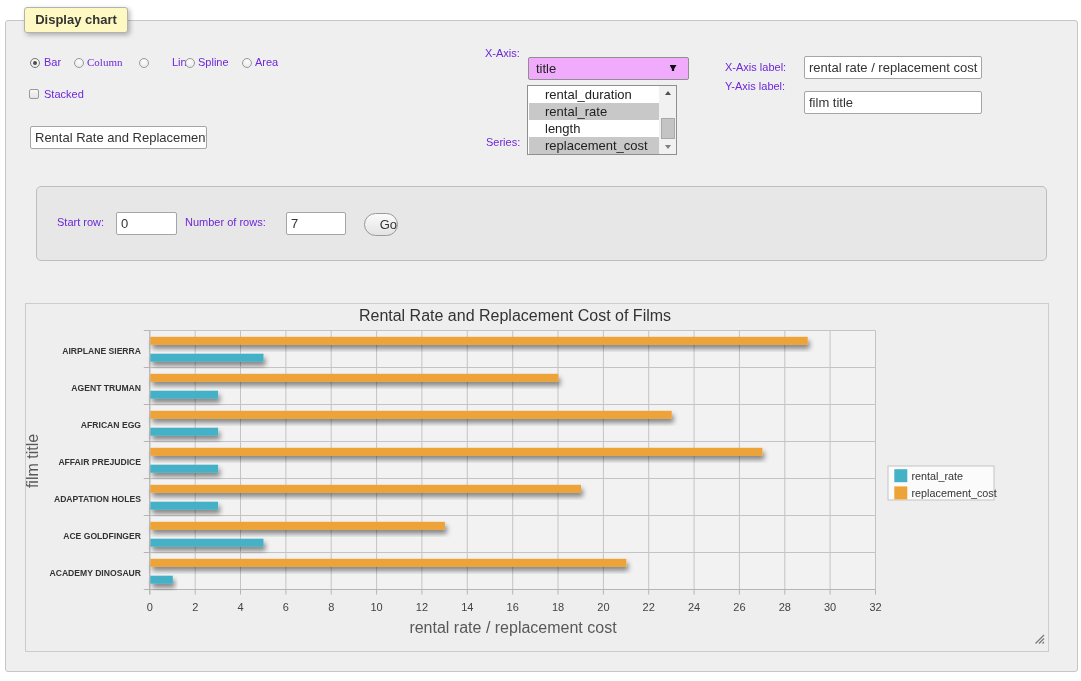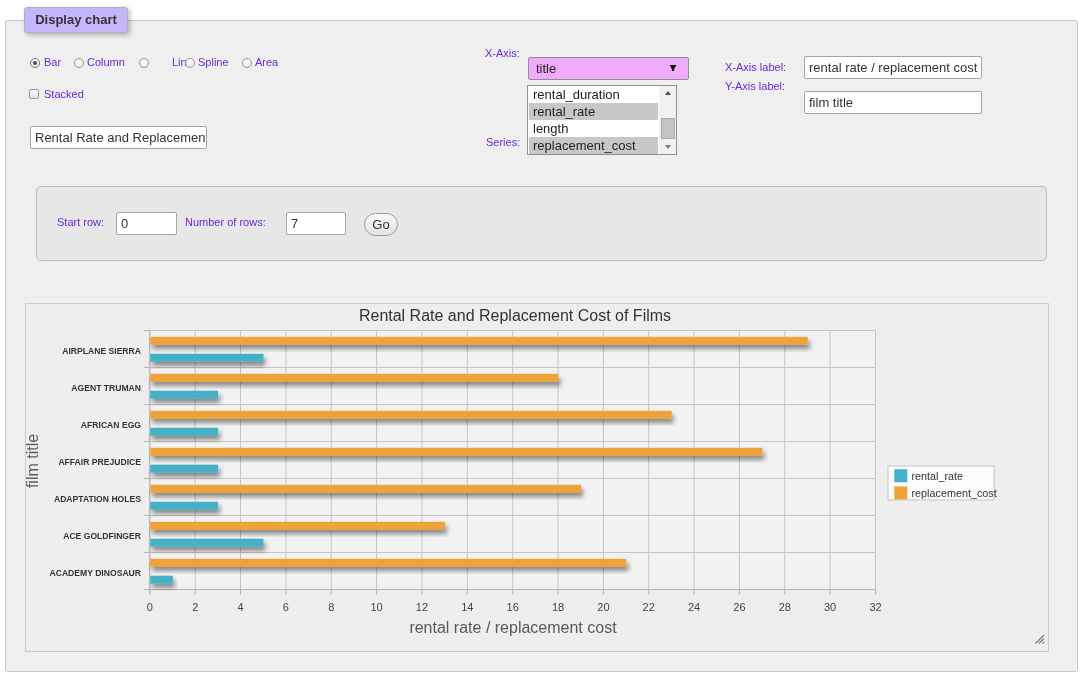--- a/index.html
+++ b/index.html
@@ -1,50 +1,50 @@
 <!DOCTYPE html>
 <html><head>
 <meta charset="utf-8">
 <style>
   html,body{margin:0;padding:0;background:#fff;}
   body{font-family:"Liberation Sans",sans-serif;}
   #page{position:relative;width:1081px;height:681px;overflow:hidden;background:#fff;}
   .abs{position:absolute;}
   #fieldset{left:5px;top:20px;width:1071px;height:650px;background:#efefef;border:1px solid #c6c6c6;border-radius:3px;}
-  #legendbox{left:24px;top:7px;width:102px;height:24px;background:#c4b5fd;border:1px solid #b2b2b2;border-radius:3px;box-shadow:2px 2px 5px rgba(0,0,0,0.28);text-align:center;line-height:24px;font-size:13px;font-weight:bold;color:#333;}
+  #legendbox{left:24px;top:7px;width:102px;height:24px;background:#fef9c3;border:1px solid #b2b2b2;border-radius:3px;box-shadow:2px 2px 5px rgba(0,0,0,0.28);text-align:center;line-height:24px;font-size:13px;font-weight:bold;color:#333;}
   .lbl{font-size:11px;color:#6d28d9;line-height:15px;}
   .radio{width:8px;height:8px;border:1px solid #9a9a9a;border-radius:50%;background:radial-gradient(circle at 50% 35%, #fdfdfd, #e4e4e4);}
   .radio.on{border-color:#787878;}
   .radio.on::after{content:"";position:absolute;left:2px;top:2px;width:4px;height:4px;border-radius:50%;background:#4e4e4e;}
   .check{width:8px;height:8px;border:1px solid #9a9a9a;border-radius:2px;background:linear-gradient(#f8f8f8,#e4e4e4);}
   .tinput{background:#fff;border:1px solid #a5a5a5;border-radius:2px;font-size:13px;color:#333;line-height:21px;padding:0 0 0 4px;white-space:nowrap;overflow:hidden;}
   #panel{left:36px;top:186px;width:1009px;height:73px;background:#e7e7e7;border:1px solid #bdbdbd;border-radius:5px;}
-  #gobtn{left:364px;top:213px;width:32px;height:21px;border:1px solid #999;border-radius:11.5px;background:linear-gradient(#fbfbfb,#e3e3e3);text-align:center;line-height:21px;font-size:13px;color:#333;}
+  #gobtn{left:364px;top:213px;width:32px;height:21px;border:1px solid #999;border-radius:11.5px;background:linear-gradient(#fbfbfb,#e3e3e3);text-align:right;line-height:21px;font-size:13px;color:#333;}
   #chartbox{left:25px;top:303px;width:1022px;height:347px;background:#eeeeee;border:1px solid #cccccc;}
   #selectbox{left:528px;top:57px;width:152px;height:21px;background:#f0abfc;border:1px solid #8f8f8f;border-radius:2px;font-size:13px;color:#222;line-height:21px;padding-left:7px;}
   #selarrow{left:669.5px;top:65px;width:7px;height:6px;background:#111;clip-path:polygon(0 0,100% 0,66% 65%,66% 100%,34% 100%,34% 65%);}
   #listbox{left:527px;top:85px;width:148px;height:68px;background:#fff;border:1px solid #8f8f8f;}
-  .opt{position:absolute;left:1px;width:125px;height:17px;font-size:13px;color:#222;line-height:17px;padding-left:4px;}
+  .opt{position:absolute;left:1px;width:125px;height:17px;font-size:13px;color:#222;line-height:17px;padding-left:16px;}
   .opt.sel{background:#c8c8c8;}
   #sbar{position:absolute;right:0;top:0;width:17px;height:68px;background:#f1f1f1;}
   .sbtn{position:absolute;left:0;width:17px;height:15px;background:#f1f1f1;text-align:center;}
   .sthumb{position:absolute;left:1.5px;top:32px;width:12px;height:19px;background:#c4c4c4;border:1px solid #a9a9a9;}
   .arrow-up{width:0;height:0;border-left:3.5px solid transparent;border-right:3.5px solid transparent;border-bottom:4px solid #505050;margin:5px auto 0;}
   .arrow-dn{width:0;height:0;border-left:3.5px solid transparent;border-right:3.5px solid transparent;border-top:4px solid #7d7d7d;margin:6px auto 0;}
 </style>
 </head>
 <body>
 <div id="page">
   <div class="abs" id="fieldset"></div>
   <div class="abs" id="legendbox">Display chart</div>
 
   <div class="abs radio on" style="left:30px;top:57.5px;"></div>
   <div class="abs lbl" style="left:44px;top:55px;">Bar</div>
   <div class="abs radio" style="left:73.5px;top:57.5px;"></div>
-  <div class="abs lbl" style="left:87px;top:55px;">Column</div>
+  <div class="abs lbl" style="left:87px;top:55px;font-family:Liberation Serif, serif;">Column</div>
   <div class="abs radio" style="left:139px;top:57.5px;"></div>
   <div class="abs lbl" style="left:152px;top:55px;margin-left:20px;">Line</div>
   <div class="abs radio" style="left:184.5px;top:57.5px;"></div>
   <div class="abs lbl" style="left:198px;top:55px;">Spline</div>
   <div class="abs radio" style="left:241.5px;top:57.5px;"></div>
   <div class="abs lbl" style="left:255px;top:55px;">Area</div>
 
   <div class="abs check" style="left:29px;top:88.5px;"></div>
   <div class="abs lbl" style="left:44px;top:87px;">Stacked</div>
 

